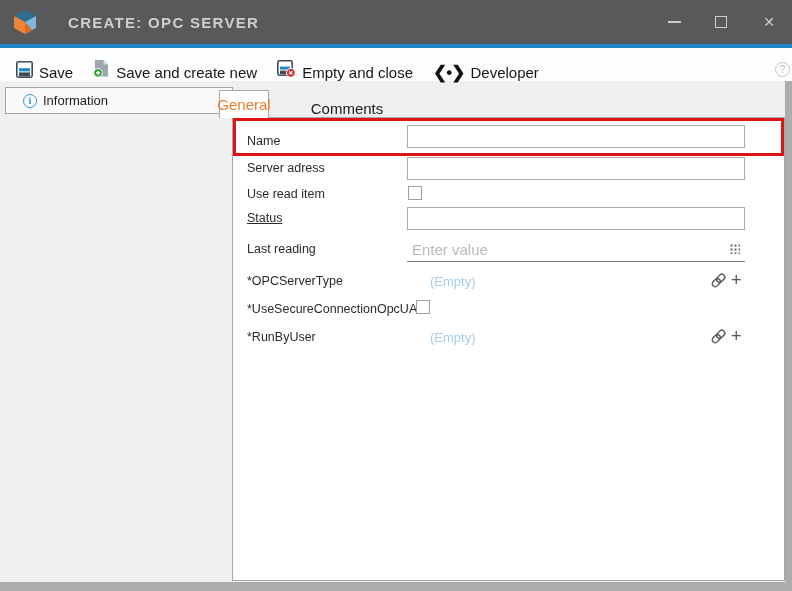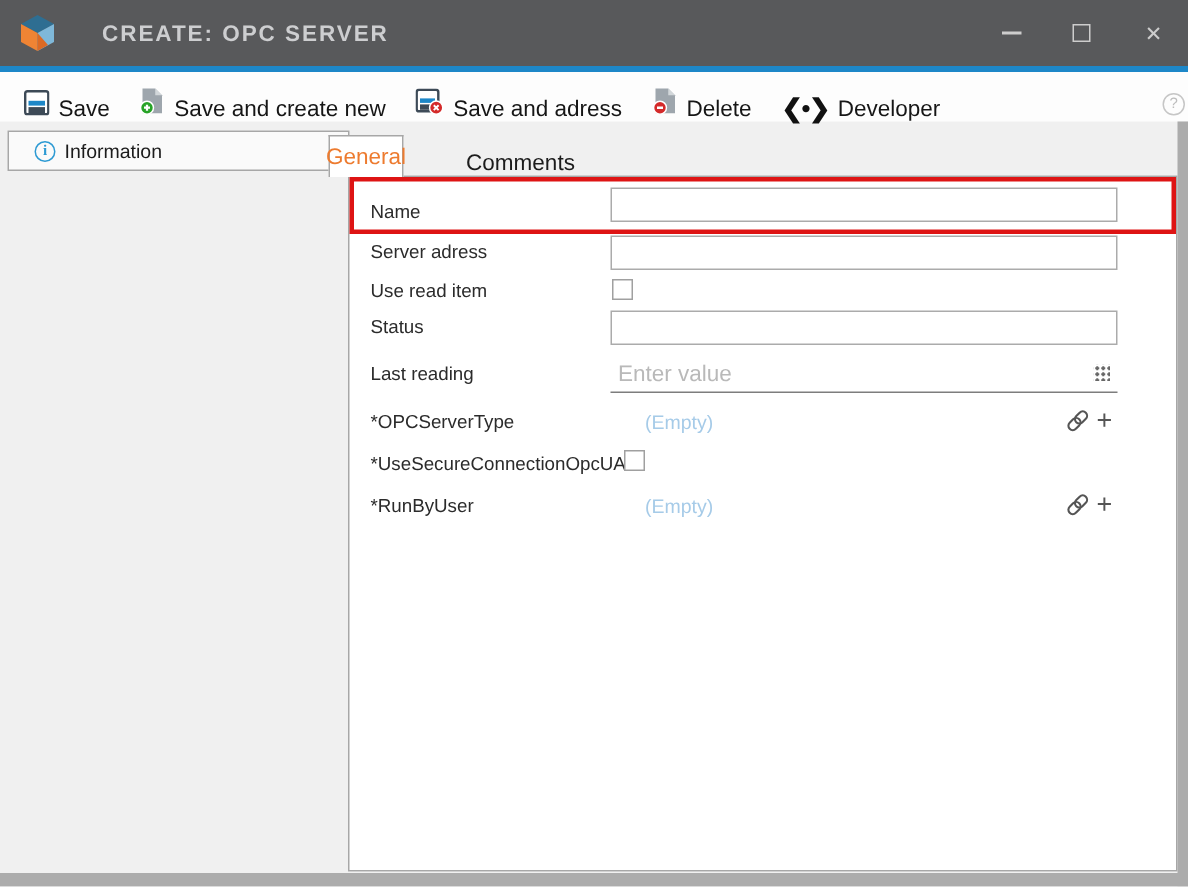--- a/index.html
+++ b/index.html
@@ -117,32 +117,21 @@
     <div class="tbtn">
       <span>
         <svg width="19" height="18" viewBox="0 0 19 18">
           <rect x="0.8" y="0.8" width="14.4" height="14.4" rx="1.6" fill="#fff" stroke="#3d4a57" stroke-width="1.6"></rect>
           <rect x="3" y="6.6" width="10" height="3" fill="#1d87c8"></rect>
           <rect x="3" y="10.6" width="10" height="3.6" fill="#3d4a57"></rect>
           <circle cx="13.8" cy="12.8" r="4.4" fill="#d42a2a" stroke="#fff" stroke-width="1"></circle>
           <path d="M12.2 11.2 l3.2 3.2 M15.4 11.2 l-3.2 3.2" stroke="#fff" stroke-width="1.3"></path>
         </svg>
       </span>
-      <span>Save and adress</span>
-    </div>
-    <div class="tbtn">
-      <span>
-        <svg width="17" height="19" viewBox="0 0 17 19">
-          <path d="M2 1 h8.5 L15 5.5 V17.5 H2 Z" fill="#9ea6ad"></path>
-          <path d="M10.5 1 L15 5.5 H10.5 Z" fill="#d2d7da"></path>
-          <circle cx="5" cy="13.8" r="4.3" fill="#d42a2a" stroke="#fff" stroke-width="1"></circle>
-          <path d="M3 13.8 h4" stroke="#fff" stroke-width="1.6"></path>
-        </svg>
-      </span>
-      <span>Delete</span>
+      <span>Empty and close</span>
     </div>
     <div class="tbtn">
       <span class="dev-glyph">❮•❯</span>
       <span>Developer</span>
     </div>
   </div>
   <div class="help">?</div>
 
   <div class="side-header">
     <span class="info-icon">i</span>
@@ -161,21 +150,21 @@
 
   <div class="flabel" style="top:134px;">Name</div>
   <input class="finput" style="top: 125px;" value="">
 
   <div class="flabel" style="top:161px;">Server adress</div>
   <input class="finput" style="top: 157px;" value="">
 
   <div class="flabel" style="top:187px;">Use read item</div>
   <div class="fcheck" style="left:408px;top:186px;"></div>
 
-  <div class="flabel" style="top:211px;">Status</div>
+  <div class="flabel" style="top:211px;text-decoration:underline;">Status</div>
   <input class="finput" style="top: 207px;" value="">
 
   <div class="flabel" style="top:242px;">Last reading</div>
   <input class="funder" style="top: 238px;" value="" placeholder="Enter value">
   <div class="icon-grid" style="top:243px;"></div>
 
   <div class="flabel" style="top:274px;">*OPCServerType</div>
   <div class="fempty" style="top:274px;">(Empty)</div>
   <span class="icon-link" style="top:272px;">
     <svg width="17" height="17" viewBox="0 0 17 17">

